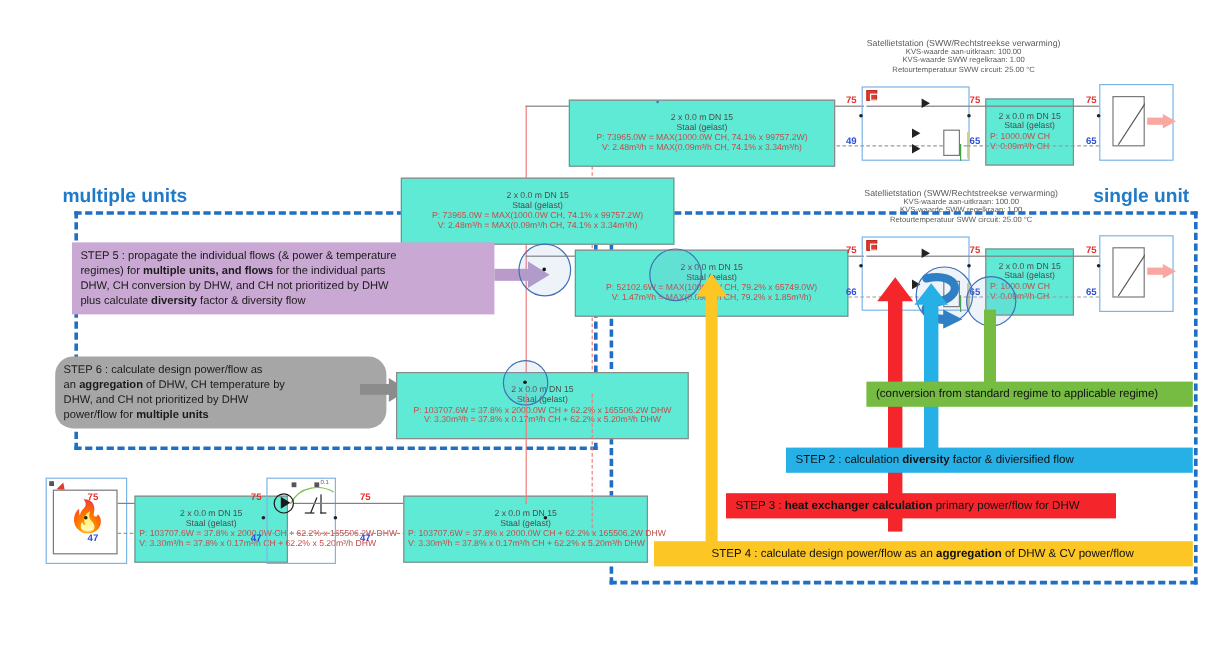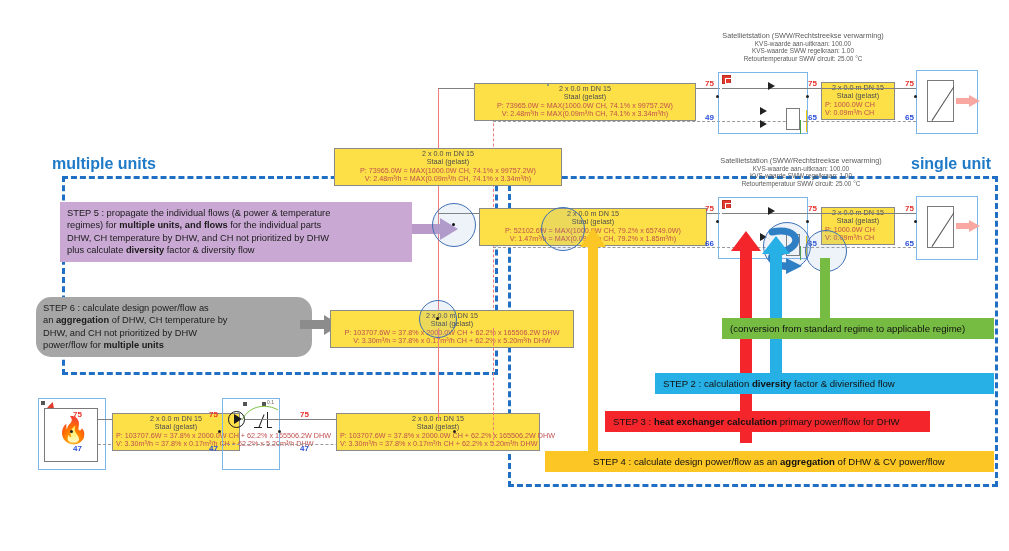--- a/index.html
+++ b/index.html
@@ -28,22 +28,22 @@
   .banner.yellow{background:#fcc624;}
 
   
   .bar{position:absolute;}
   .bar.green{background:#76bc43;}
   .bar.cyan{background:#27b0e6;}
   .bar.red{background:#f5262b;}
   .bar.yellow{background:#fcc624;}
 
   
-  .pipe-label{border:1px solid #8a8a8a;background:#fde047;text-align:center;
-              font-size:7.2px;line-height:8.4px;color:#4d4d4d;padding:1px 3px;white-space:nowrap;}
+  .pipe-label{border:1px solid #8a8a8a;background:#5eead4;text-align:center;
+              font-size:7.2px;line-height:8.4px;color:#4d4d4d;padding:10px 3px;white-space:nowrap;}
   .pipe-label .hdr{color:#4d4d4d;}
   .pipe-label .calc{color:#c0504d;text-align:left;display:block;}
   .pipe-label .calc.ctr{text-align:center;}
 
   
   .devbox{border:1px solid #7cb5e8;background:transparent;}
   .devborder{border:1px solid #7a7a7a;background:#fff;}
 
   
   .pipe-solid{background:#808080;height:1px;position:absolute;}
@@ -151,30 +151,30 @@
   <div class="abs pipe-label" style="left:334px;top:148px;width:228px;">
     <div class="hdr">2 x 0.0 m DN 15</div>
     <div class="hdr">Staal (gelast)</div>
     <div class="calc ctr">P:  73965.0W = MAX(1000.0W CH, 74.1% x 99757.2W)</div>
     <div class="calc ctr">V:  2.48m³/h = MAX(0.09m³/h CH, 74.1% x 3.34m³/h)</div>
   </div>
 
   <div class="abs callout purple" style="left:60px;top:202px;width:352px;">
       <div><span>STEP 5 : propagate the individual flows (&amp; power &amp; temperature</span></div>
       <div><span>regimes) for </span><b>multiple units, and flows</b><span> for the individual parts</span></div>
-      <div><span>DHW, CH temperature by DHW, and CH not prioritized by DHW</span></div>
+      <div><span>DHW, CH conversion by DHW, and CH not prioritized by DHW</span></div>
       <div><span>plus calculate </span><b>diversity</b><span> factor &amp; diversity flow</span></div>
     </div>
 
   <div class="abs" style="left:412px;top:218px;width:48px;height:22px;">
     <div style="position:absolute;left:0;top:6px;width:30px;height:10px;background:#b99ac9;"></div>
     <div style="position:absolute;left:28px;top:0;width:0;height:0;border-top:11px solid transparent;border-bottom:11px solid transparent;border-left:18px solid #b99ac9;"></div>
   </div>
 
-  <div class="abs callout gray" style="left:36px;top:297px;width:276px;border-radius:15px;">
+  <div class="abs callout gray" style="left:46px;top:297px;width:276px;border-radius:15px;">
       <div><span>STEP 6 : calculate design power/flow as</span></div>
       <div><span>an </span><b>aggregation</b><span> of DHW, CH temperature by</span></div>
       <div><span>DHW, and CH not prioritized by DHW</span></div>
       <div><span>power/flow for </span><b>multiple units</b></div>
     </div>
   <div class="abs" style="left:300px;top:315px;width:42px;height:20px;">
     <div style="position:absolute;left:0;top:5px;width:26px;height:9px;background:#8c8c8c;"></div>
     <div style="position:absolute;left:24px;top:0;width:0;height:0;border-top:10px solid transparent;border-bottom:10px solid transparent;border-left:16px solid #8c8c8c;"></div>
   </div>
 

